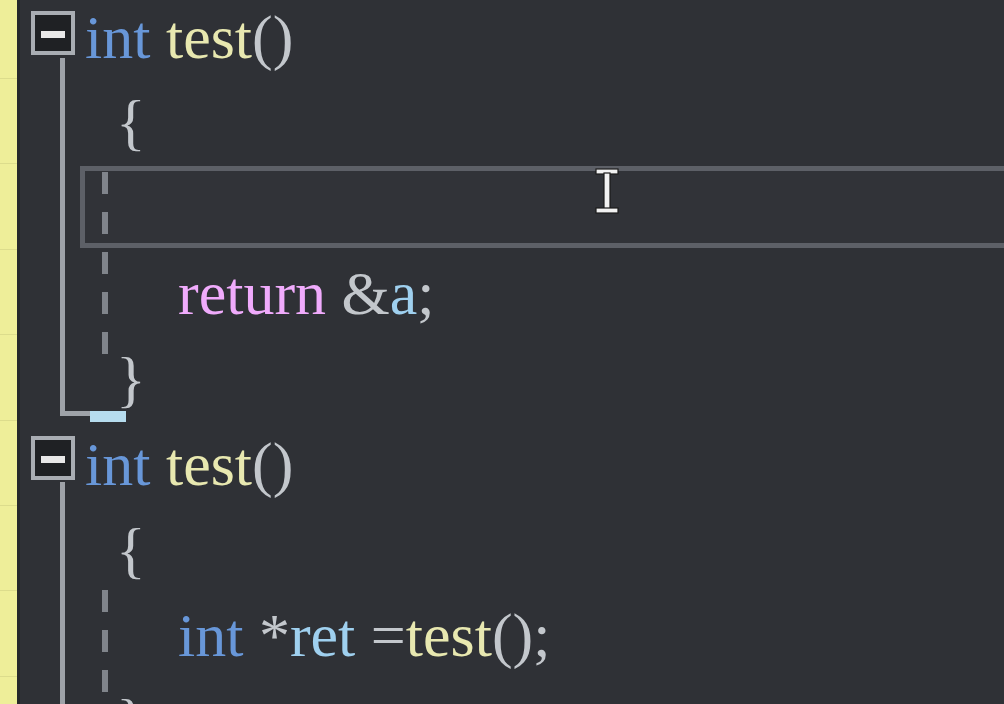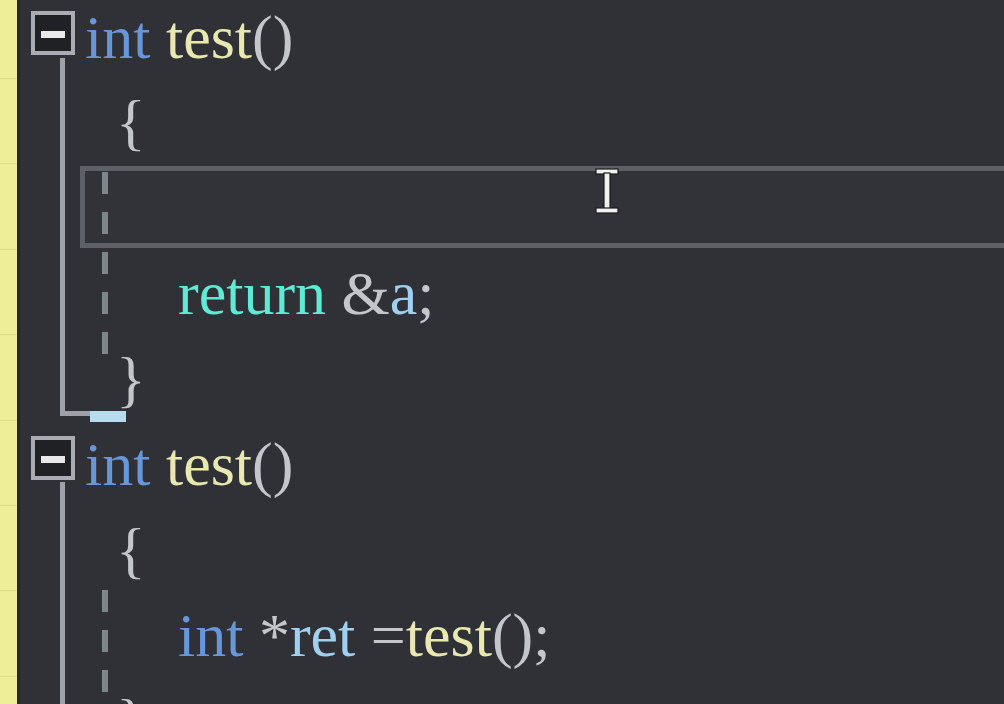--- a/index.html
+++ b/index.html
@@ -147,21 +147,21 @@
     z-index: 20;
     pointer-events: none;
   }
 
   
   .t-kw    { color: #6897d9; }   
   .t-fn    { color: #e8e8b0; }   
   .t-punct { color: #c3c7cc; }   
   .t-var   { color: #9fd0ef; }   
   .t-num   { color: #a0c98a; }   
-  .t-ret   { color: #5eead4; }   
+  .t-ret   { color: #f0abfc; }   
   .t-cmt   { color: #5e9e5e; }   
 </style>
 </head>
 <body>
 
 <div id="screen">
 
   <div class="change-strip">
     <div class="divider" style="top:78px"></div>
     <div class="divider" style="top:163px"></div>

